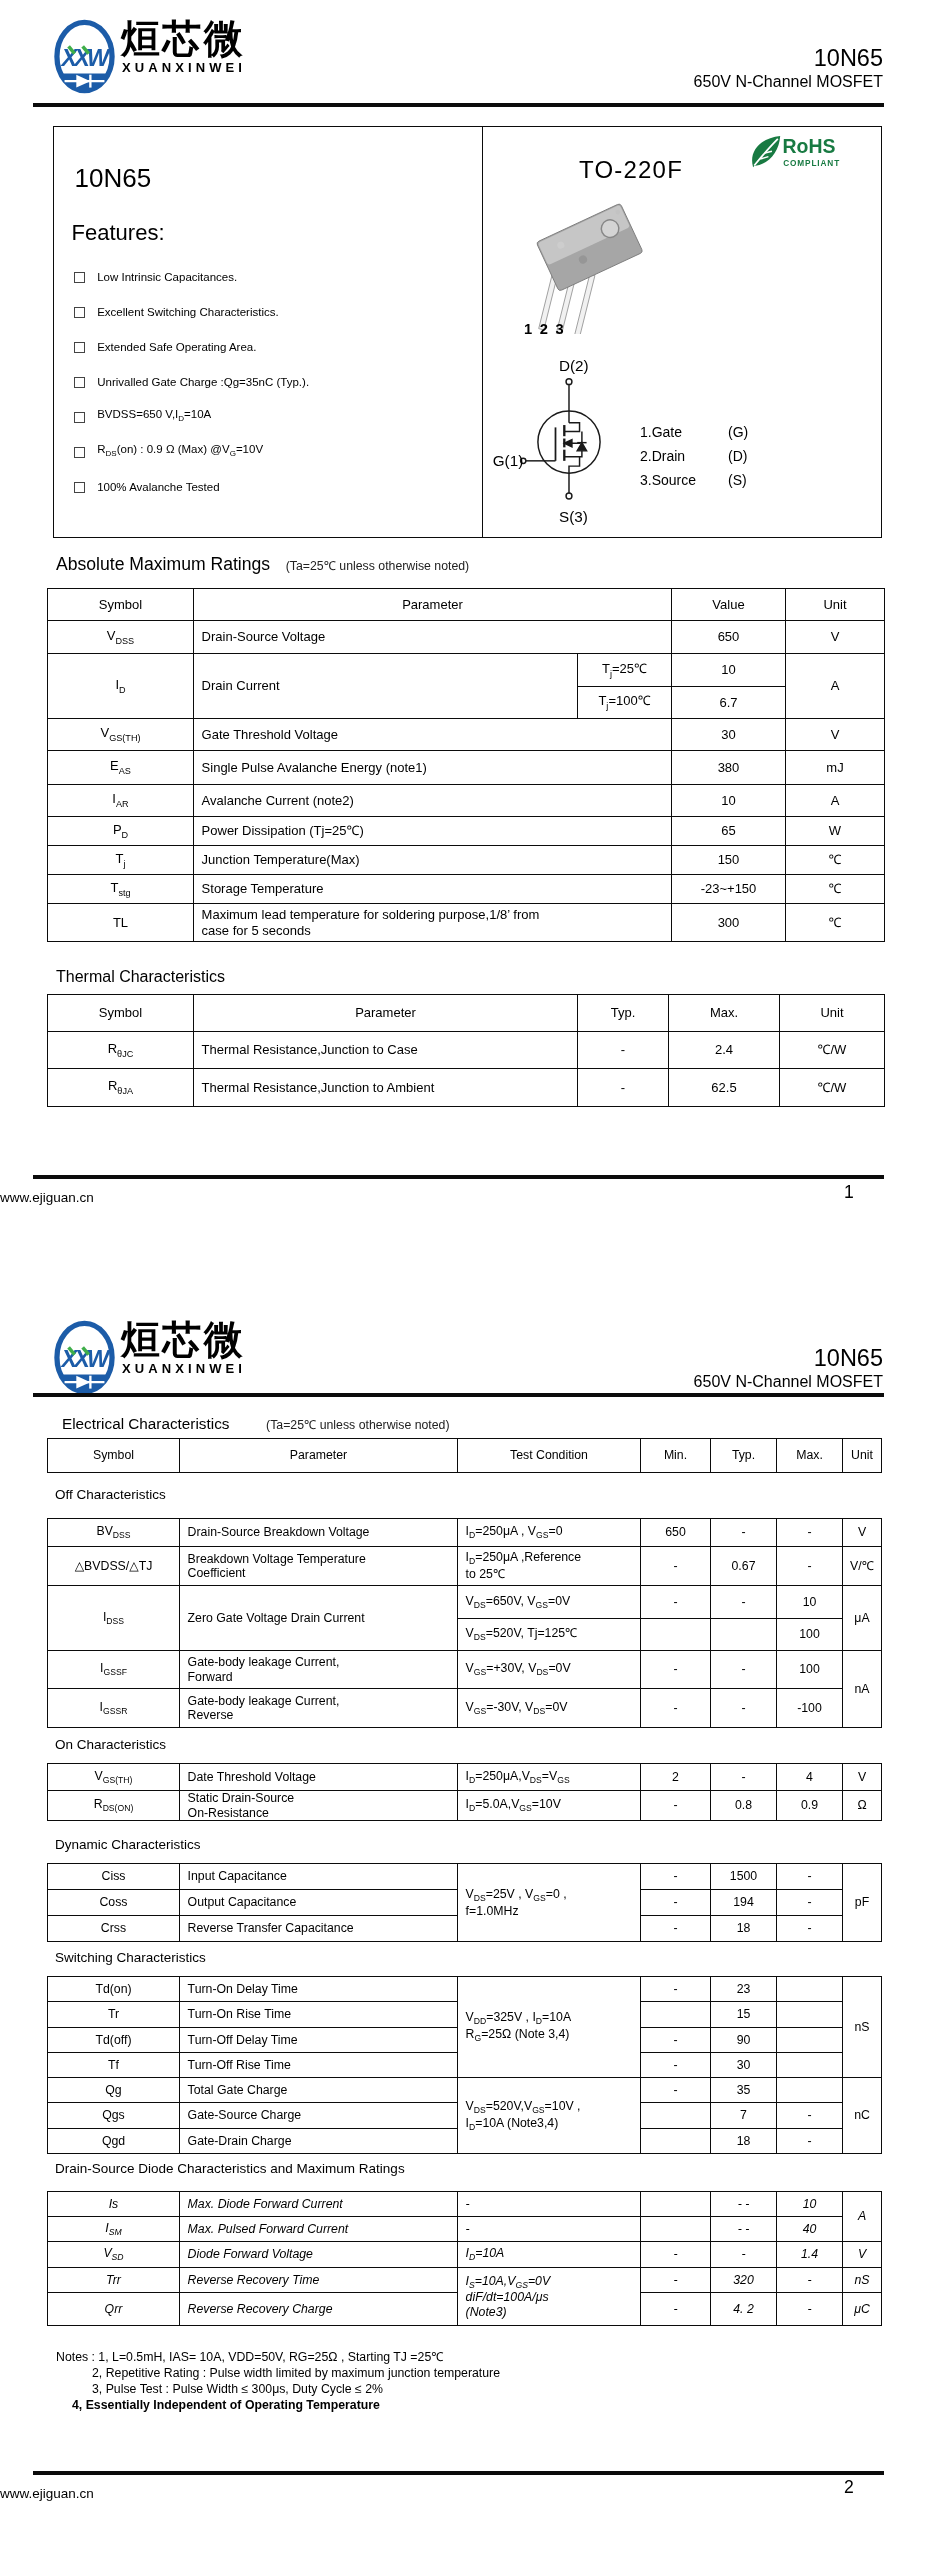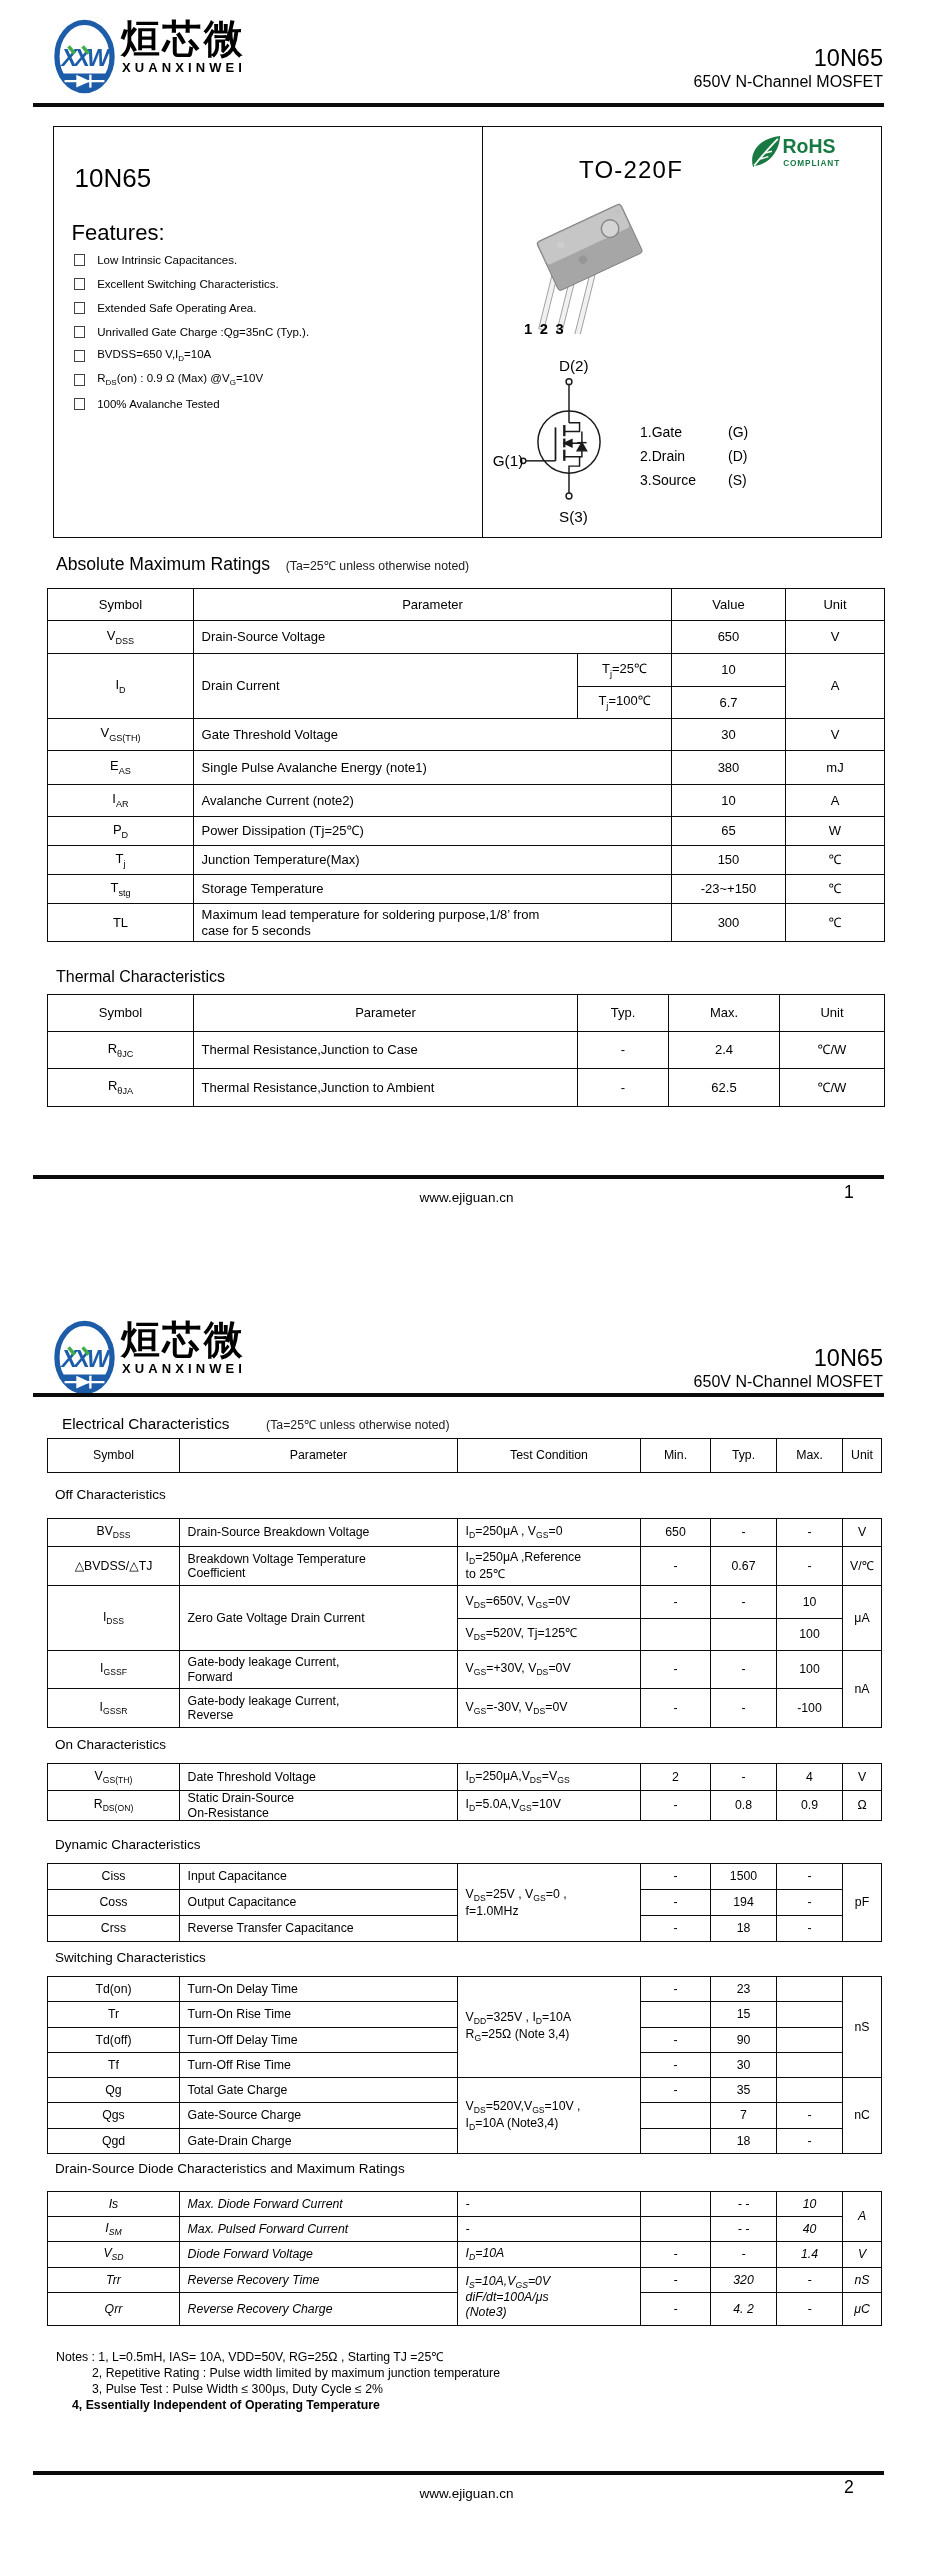--- a/index.html
+++ b/index.html
@@ -11,42 +11,42 @@
   .brand-cn{font-size:39px;font-weight:700;letter-spacing:2.4px;line-height:1.0;margin-left:5.9px;}
   .brand-en{font-size:13px;font-weight:600;letter-spacing:4.1px;margin-left:7px;margin-top:2.4px;}
   .hdr-right{text-align:right;}
   .hdr-part{font-size:23.5px;line-height:1.1;}
   .hdr-sub{font-size:16px;line-height:1.3;}
   
   .featbox{border:1.8px solid #0b0b0b;}
   .vdivider{position:absolute;top:0;bottom:0;width:1.2px;background:#0b0b0b;}
   .bigpart{font-size:26px;}
   .feattitle{font-size:22px;}
-  .feat-row{display:flex;align-items:center;height:24px;}
+  .feat-row{display:flex;align-items:flex-end;height:24px;margin-top:11px;}
   .cbx{width:9.4px;height:9.4px;border:1.2px solid #444;margin-right:11.8px;flex:0 0 auto;}
   .feat-label{font-size:11.5px;white-space:nowrap;}
   .pkgname{font-size:24px;letter-spacing:1.2px;}
   .pins{display:flex;gap:7.6px;font-size:14.7px;font-weight:700;}
   .legend-row{display:flex;height:24px;align-items:center;font-size:14px;}
   .legend-name{width:88px;}
   
   table{border-collapse:collapse;table-layout:fixed;}
   .tbl{border:1.8px solid #0b0b0b;}
   .tbl td{border-left:1.2px solid #0b0b0b;border-right:1.2px solid #0b0b0b;border-top:1.8px solid #0b0b0b;border-bottom:1.8px solid #0b0b0b;
       font-size:13px;vertical-align:middle;padding:0;line-height:1.18;}
   .ec td{font-size:12.3px;}
   .c{text-align:center;}
   .l{text-align:left;padding-left:7.6px !important;padding-right:3.5px !important;}
   .title-lg{font-size:17.6px;}
   .title-md{font-size:16px;}
   .title-note{font-size:12.3px;color:#222;}
   .seclabel{font-size:13.5px;}
   .notes-line{font-size:12.3px;line-height:16px;white-space:pre;}
   sub{font-size:70%;}
-  .footer-site{width:100%;text-align:center;font-size:13.5px;}
+  .footer-site{width:100%;font-size:13.5px;}
   .footer-num{font-size:17.6px;}
 </style>
 </head>
 <body>
 
 <div class="abs brand" style="left:54px;top:19px;">
   <svg width="61" height="75" viewBox="0 0 104 126">
     <ellipse cx="52" cy="63" rx="47" ry="58" fill="#ffffff" stroke="#1c5ca8" stroke-width="9"></ellipse>
     <path d="M10.5 92 A47 58 0 0 0 93.5 92 Z" fill="#1c5ca8"></path>
     <text x="13" y="80" font-size="40" font-weight="bold" font-style="italic" letter-spacing="-5" fill="#1c5ca8" font-family="Liberation Sans,sans-serif">XXW</text>

